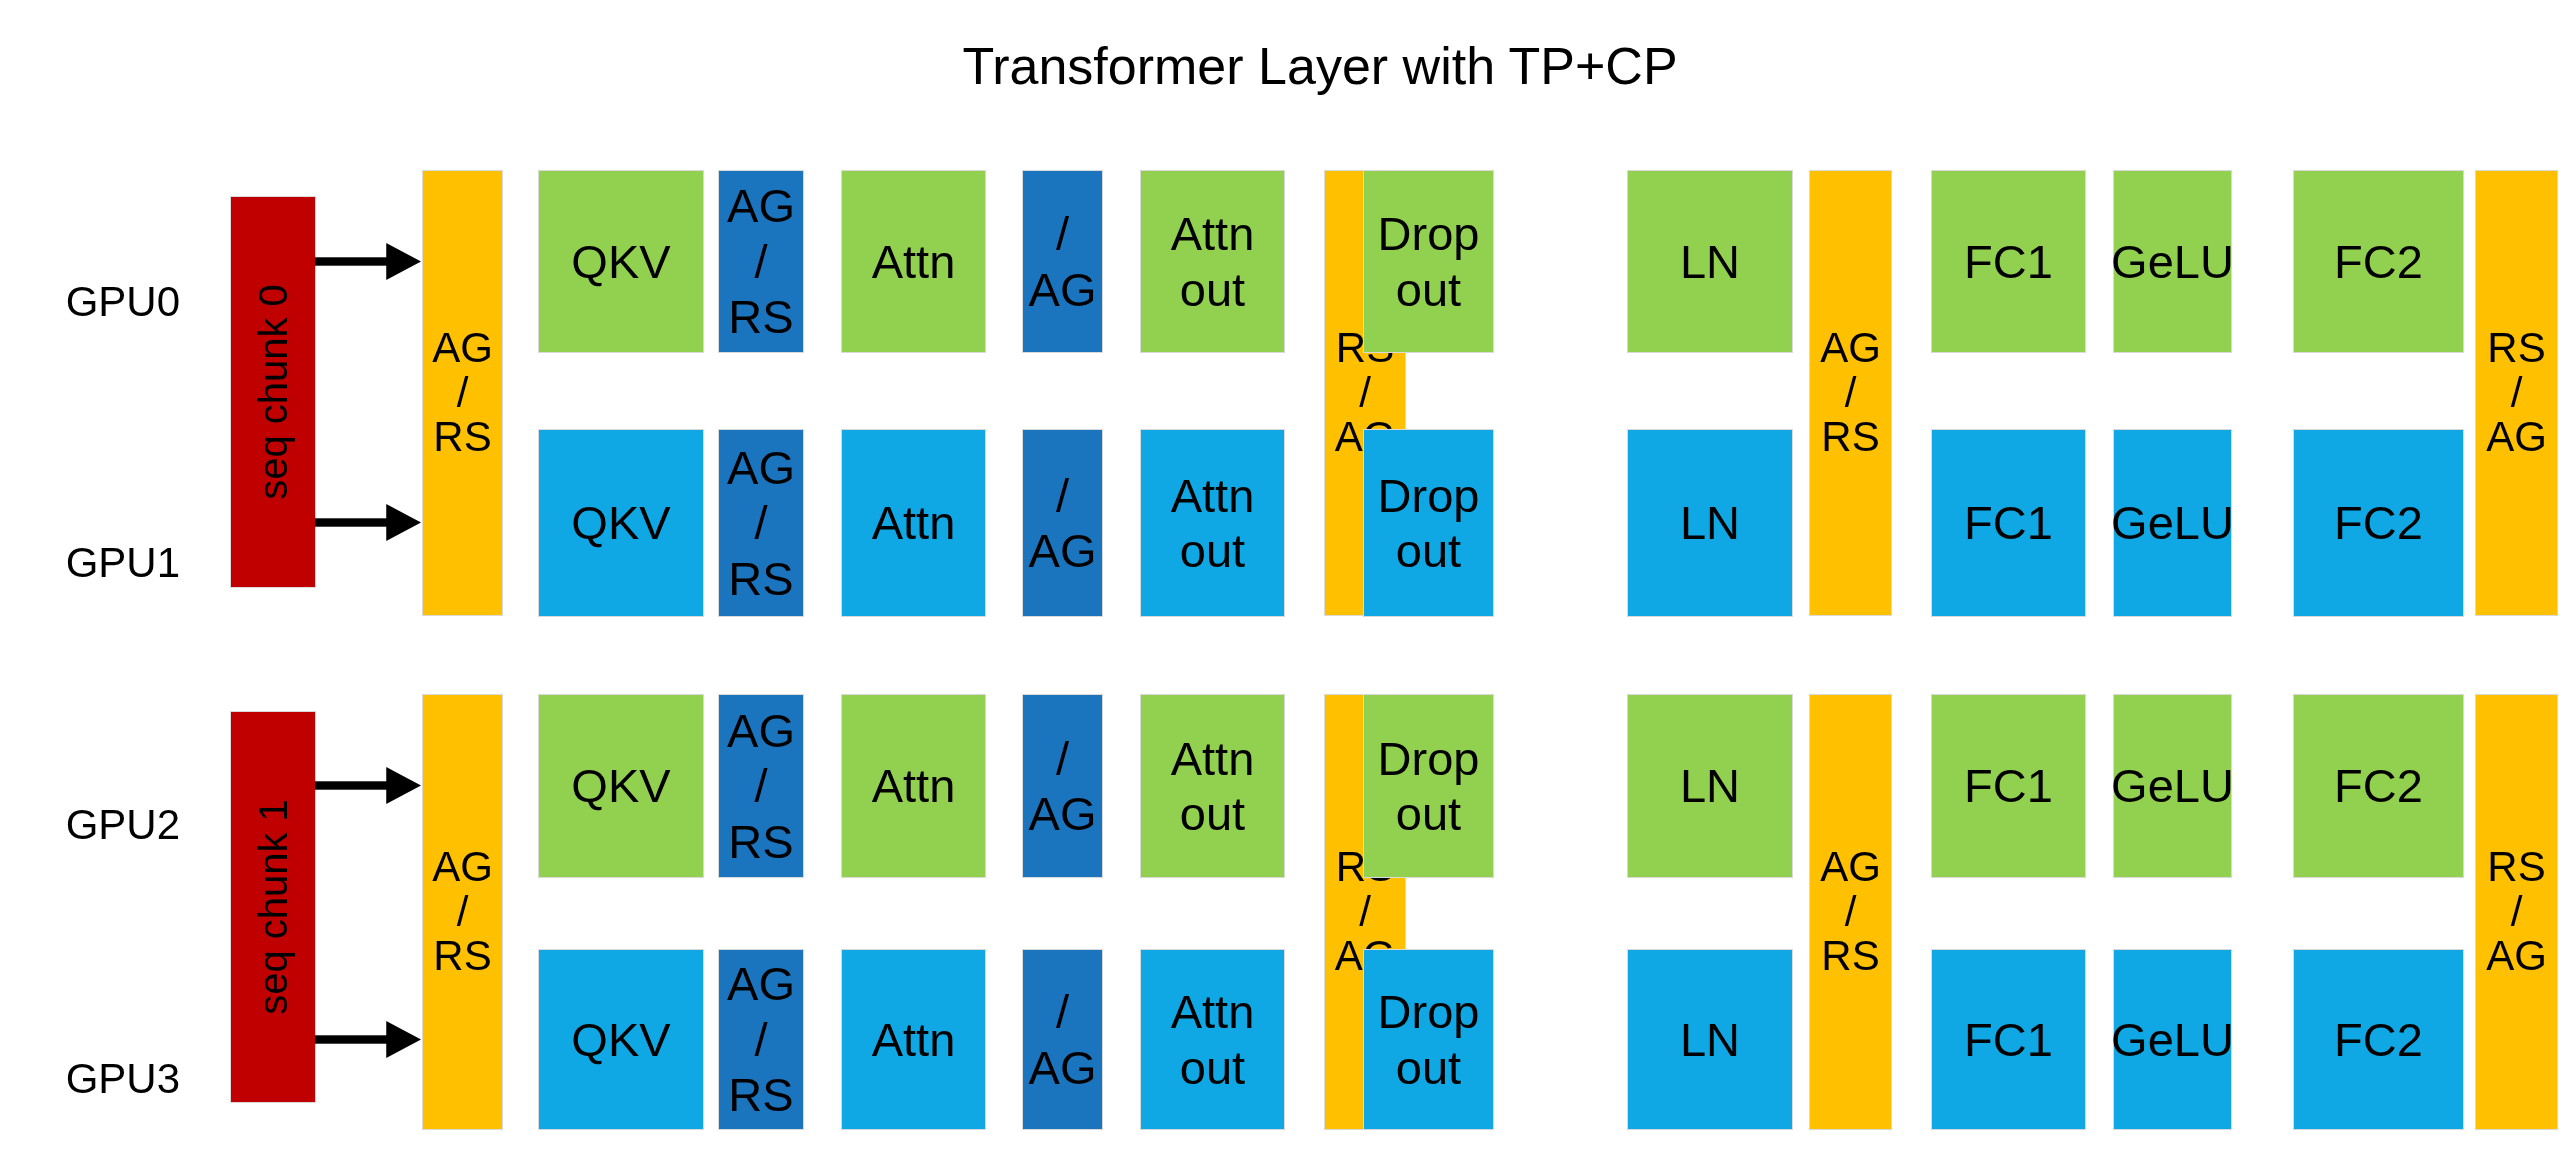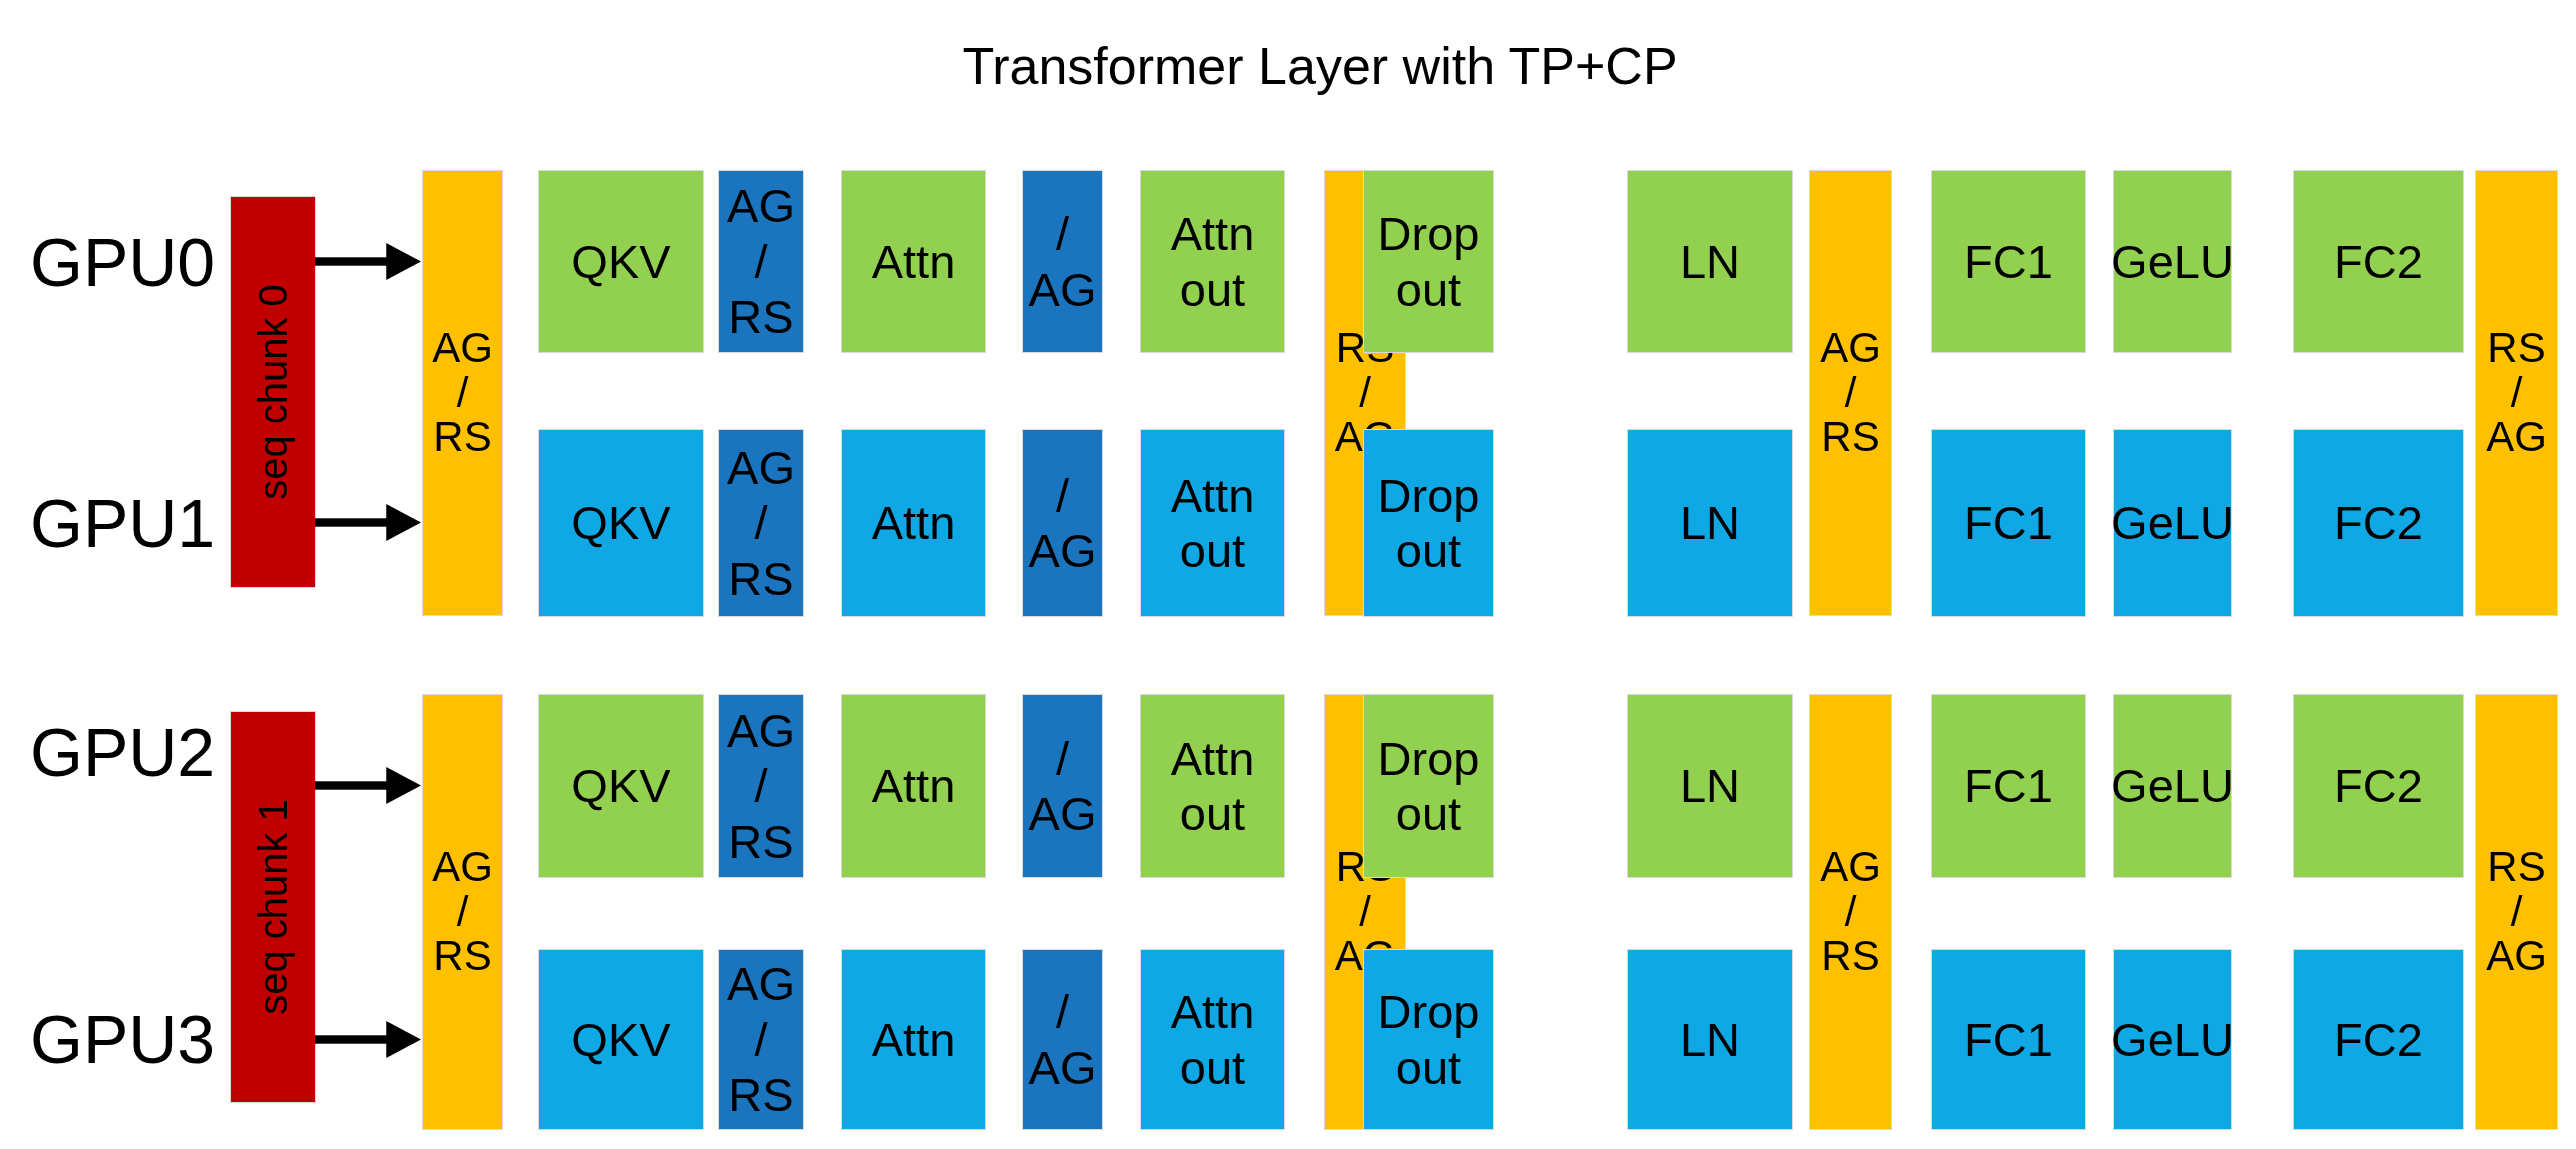--- a/index.html
+++ b/index.html
@@ -6,23 +6,23 @@
   .canvas{
     position:relative;width:2576px;height:1150px;background:var(--background,#fff);
     font-family:"Liberation Sans",sans-serif;color:var(--text,#000);overflow:hidden;
   }
   .title{
     position:absolute;top:38px;left:0;width:100%;text-align:center;
     font-size:52px;line-height:1.1;padding-left:32px;
   }
   .gpu{
     position:absolute;left:30px;width:150px;height:60px;line-height:60px;
-    font-size:68px;text-align:center;
-  }
-  .g0{top:232px}.g1{top:493px}.g2{top:722px}.g3{top:1009px}
+    font-size:42px;text-align:right;margin-top:40px;
+  }
+  .g0{top:232px}.g1{top:493px}.g2{top:755px}.g3{top:1009px}
 
   .box,.vbar,.redbox{
     position:absolute;box-sizing:border-box;border:1.7px solid var(--border,#D9D9D9);
     display:flex;flex-direction:column;align-items:center;justify-content:center;
     text-align:center;
   }
   .box{font-size:47px;line-height:1.18;}
   .vbar{font-size:42px;line-height:1.06;background:var(--orange,#FFC000);}
   .redbox{background:var(--red,#C00000);left:230px;width:86px;}
   .green{background:var(--green,#92D050);}

